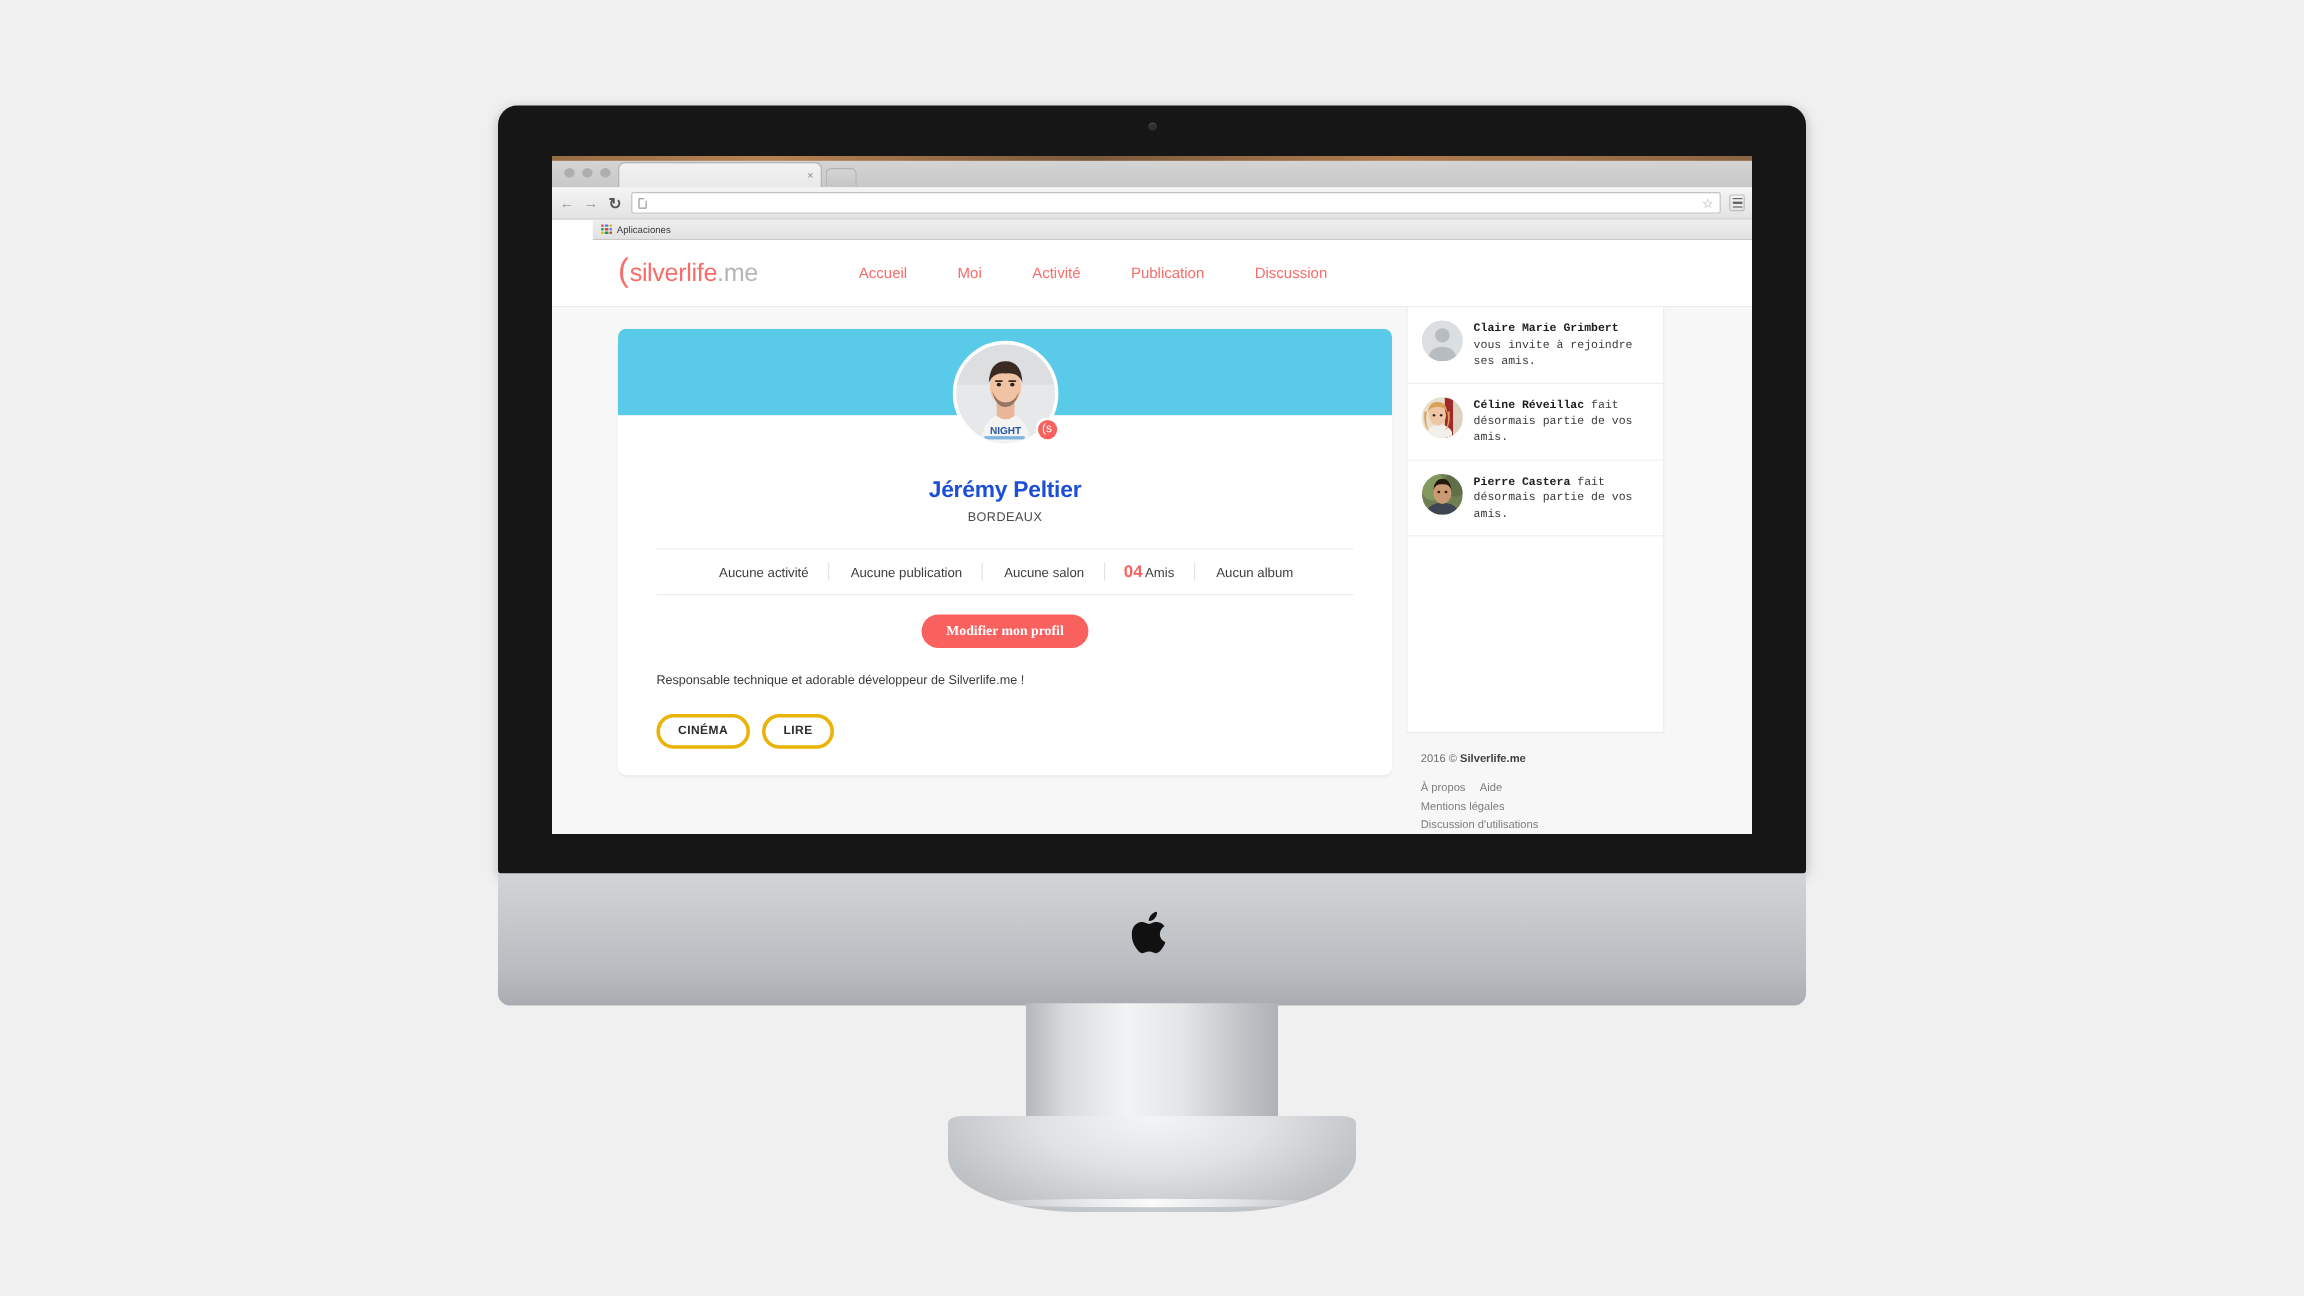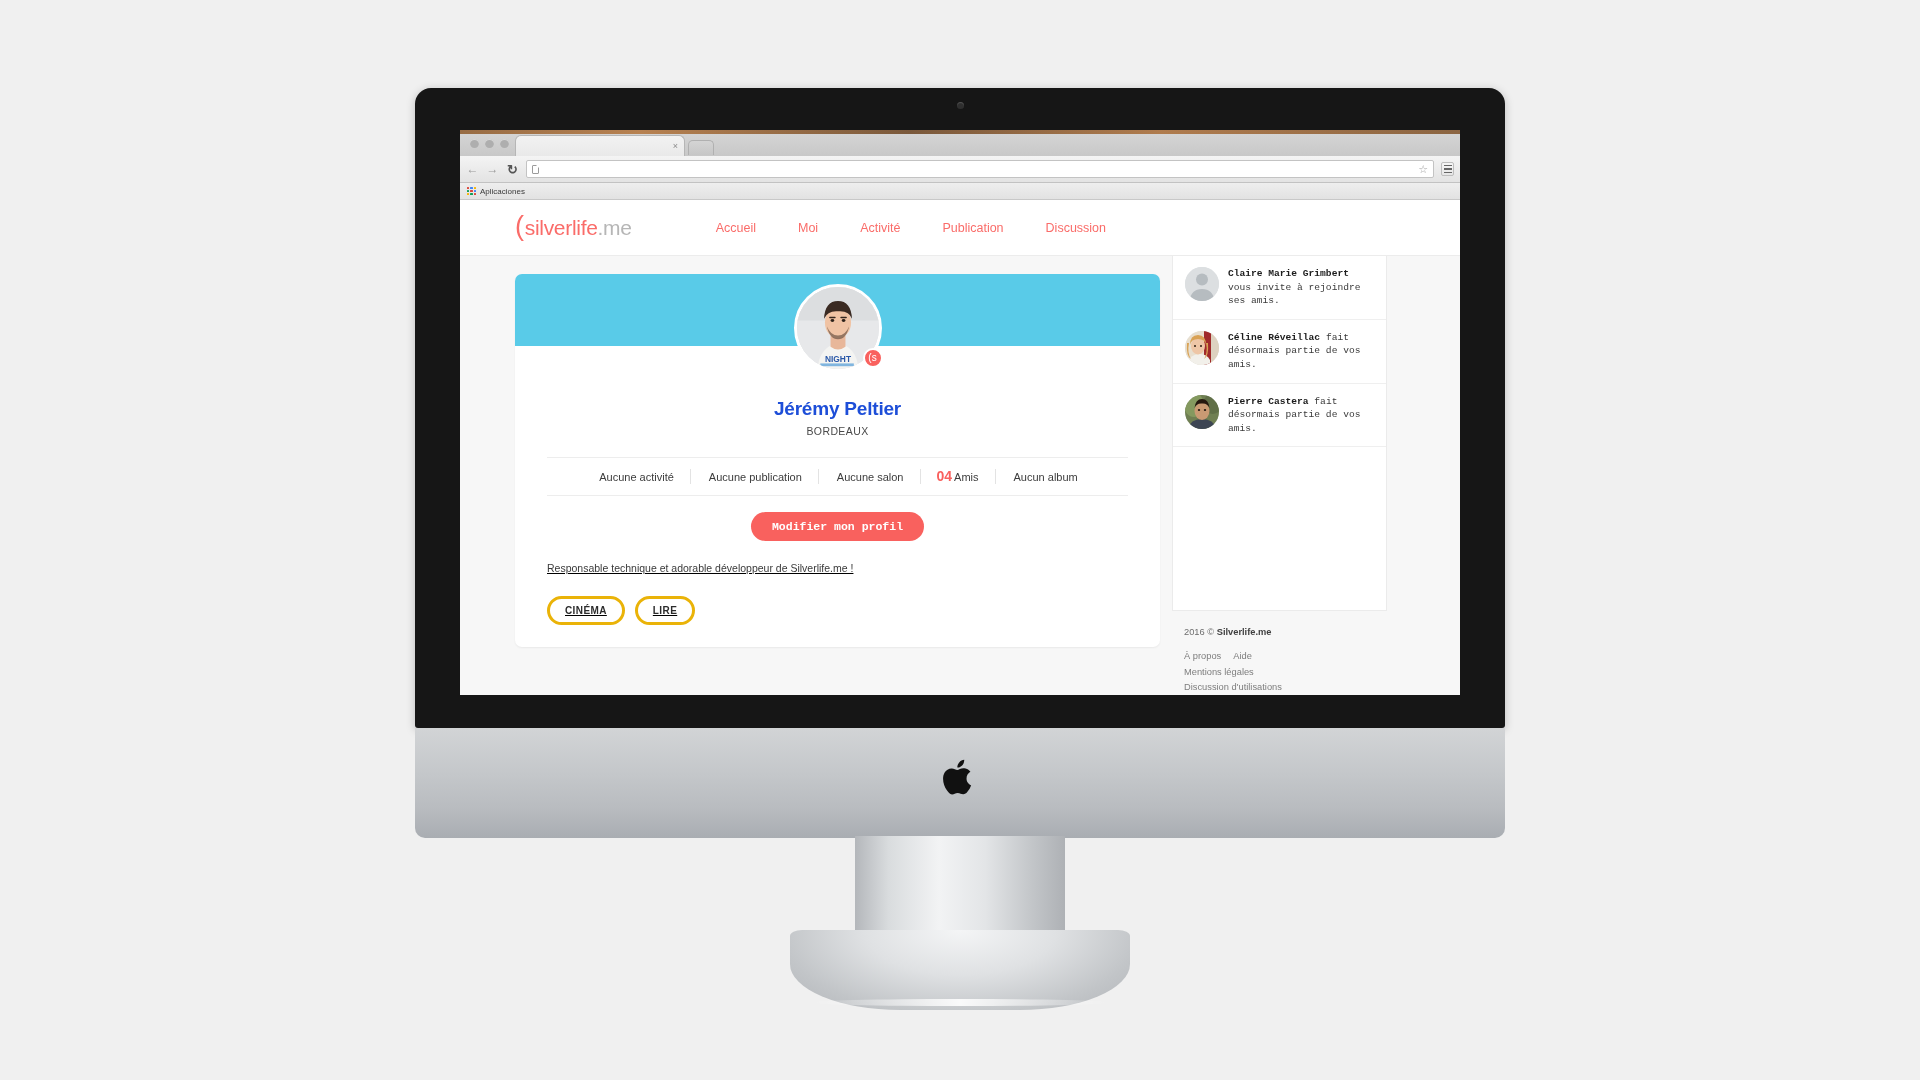--- a/index.html
+++ b/index.html
@@ -192,20 +192,21 @@
   }
   .menu-icon i { display:block; width: 8px; height: 1.5px; background: #666; }
 
   .bookmarkbar {
     height: 17px;
     background: linear-gradient(180deg,#eeeeee 0%,#e2e2e2 100%);
     border-bottom: 1px solid #c8c8c8;
     display: flex; align-items: center;
     padding-left: 7px; gap: 4px;
     flex: 0 0 auto;
+    margin-left: 34px;
   }
   .apps-icon {
     width: 9px; height: 9px;
     display: grid;
     grid-template-columns: repeat(3, 1fr);
     grid-template-rows: repeat(3, 1fr);
     gap: 1px;
   }
   .apps-icon b { display:block; border-radius:0.5px; }
   .bookmark-label { font-size: 8px; color: #3a3a3a; }
@@ -342,24 +343,24 @@
   .btn-primary {
     display: inline-block;
     background: #f9615e;
     color: #fff;
     font-size: 11.5px;
     font-weight: bold;
     padding: 8px 21px;
     border: none;
     border-radius: 18px;
     cursor: pointer;
-    font-family: Liberation Mono, monospace;
-  }
-
-  .bio-area { padding: 0 32px 22px 32px; text-decoration: underline; }
+    font-family: Liberation Serif, serif;
+  }
+
+  .bio-area { padding: 0 32px 22px 32px; }
   .bio-text {
     font-size: 10.5px;
     color: #3a3a3a;
     line-height: 1.5;
   }
   .tags { margin-top: 19px; display: flex; gap: 10px; }
   .tag {
     border: 3px solid #eab308;
     border-radius: 16px;
     padding: 6px 15px;

